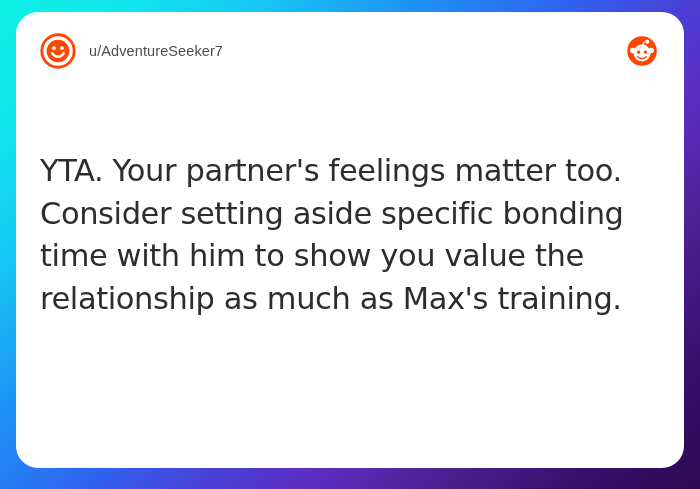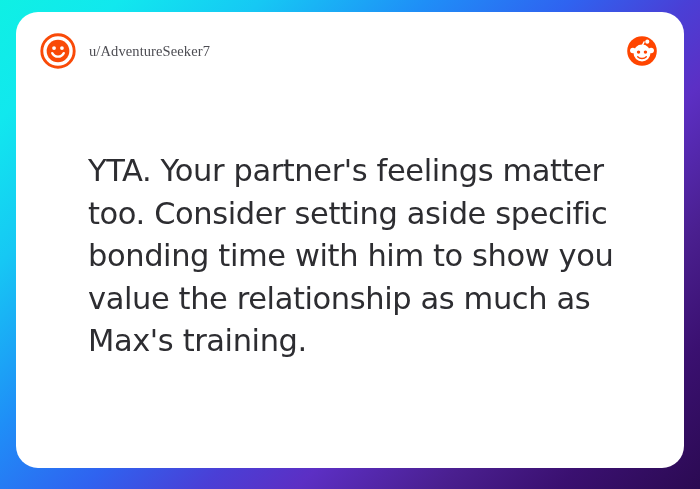--- a/index.html
+++ b/index.html
@@ -60,21 +60,21 @@
 
   .avatar {
     width: 36px;
     height: 36px;
     flex: 0 0 36px;
     display: block;
   }
 
   .username {
     margin-left: 13px;
-    font-family: Liberation Serif, serif;
+    font-family: Liberation Sans, sans-serif;
     font-size: 14.5px;
     color: #4c4c52;
     letter-spacing: 0.1px;
     white-space: nowrap;
   }
 
   .header-spacer {
     flex: 1 1 auto;
   }
 
@@ -92,21 +92,20 @@
     right: 24px;
     top: 138px;
     font-family: "DejaVu Sans", sans-serif;
     font-size: 30.5px;
     line-height: 42.5px;
     color: #2d2d31;
     letter-spacing: -0.4px;
     font-weight: 400;
     white-space: pre-wrap;
     word-break: normal;
-    margin-left: 48px;
   }
 </style>
 </head>
 <body>
 
 <div id="screen">
 
   <div id="card">
 
     <div class="card-header">

